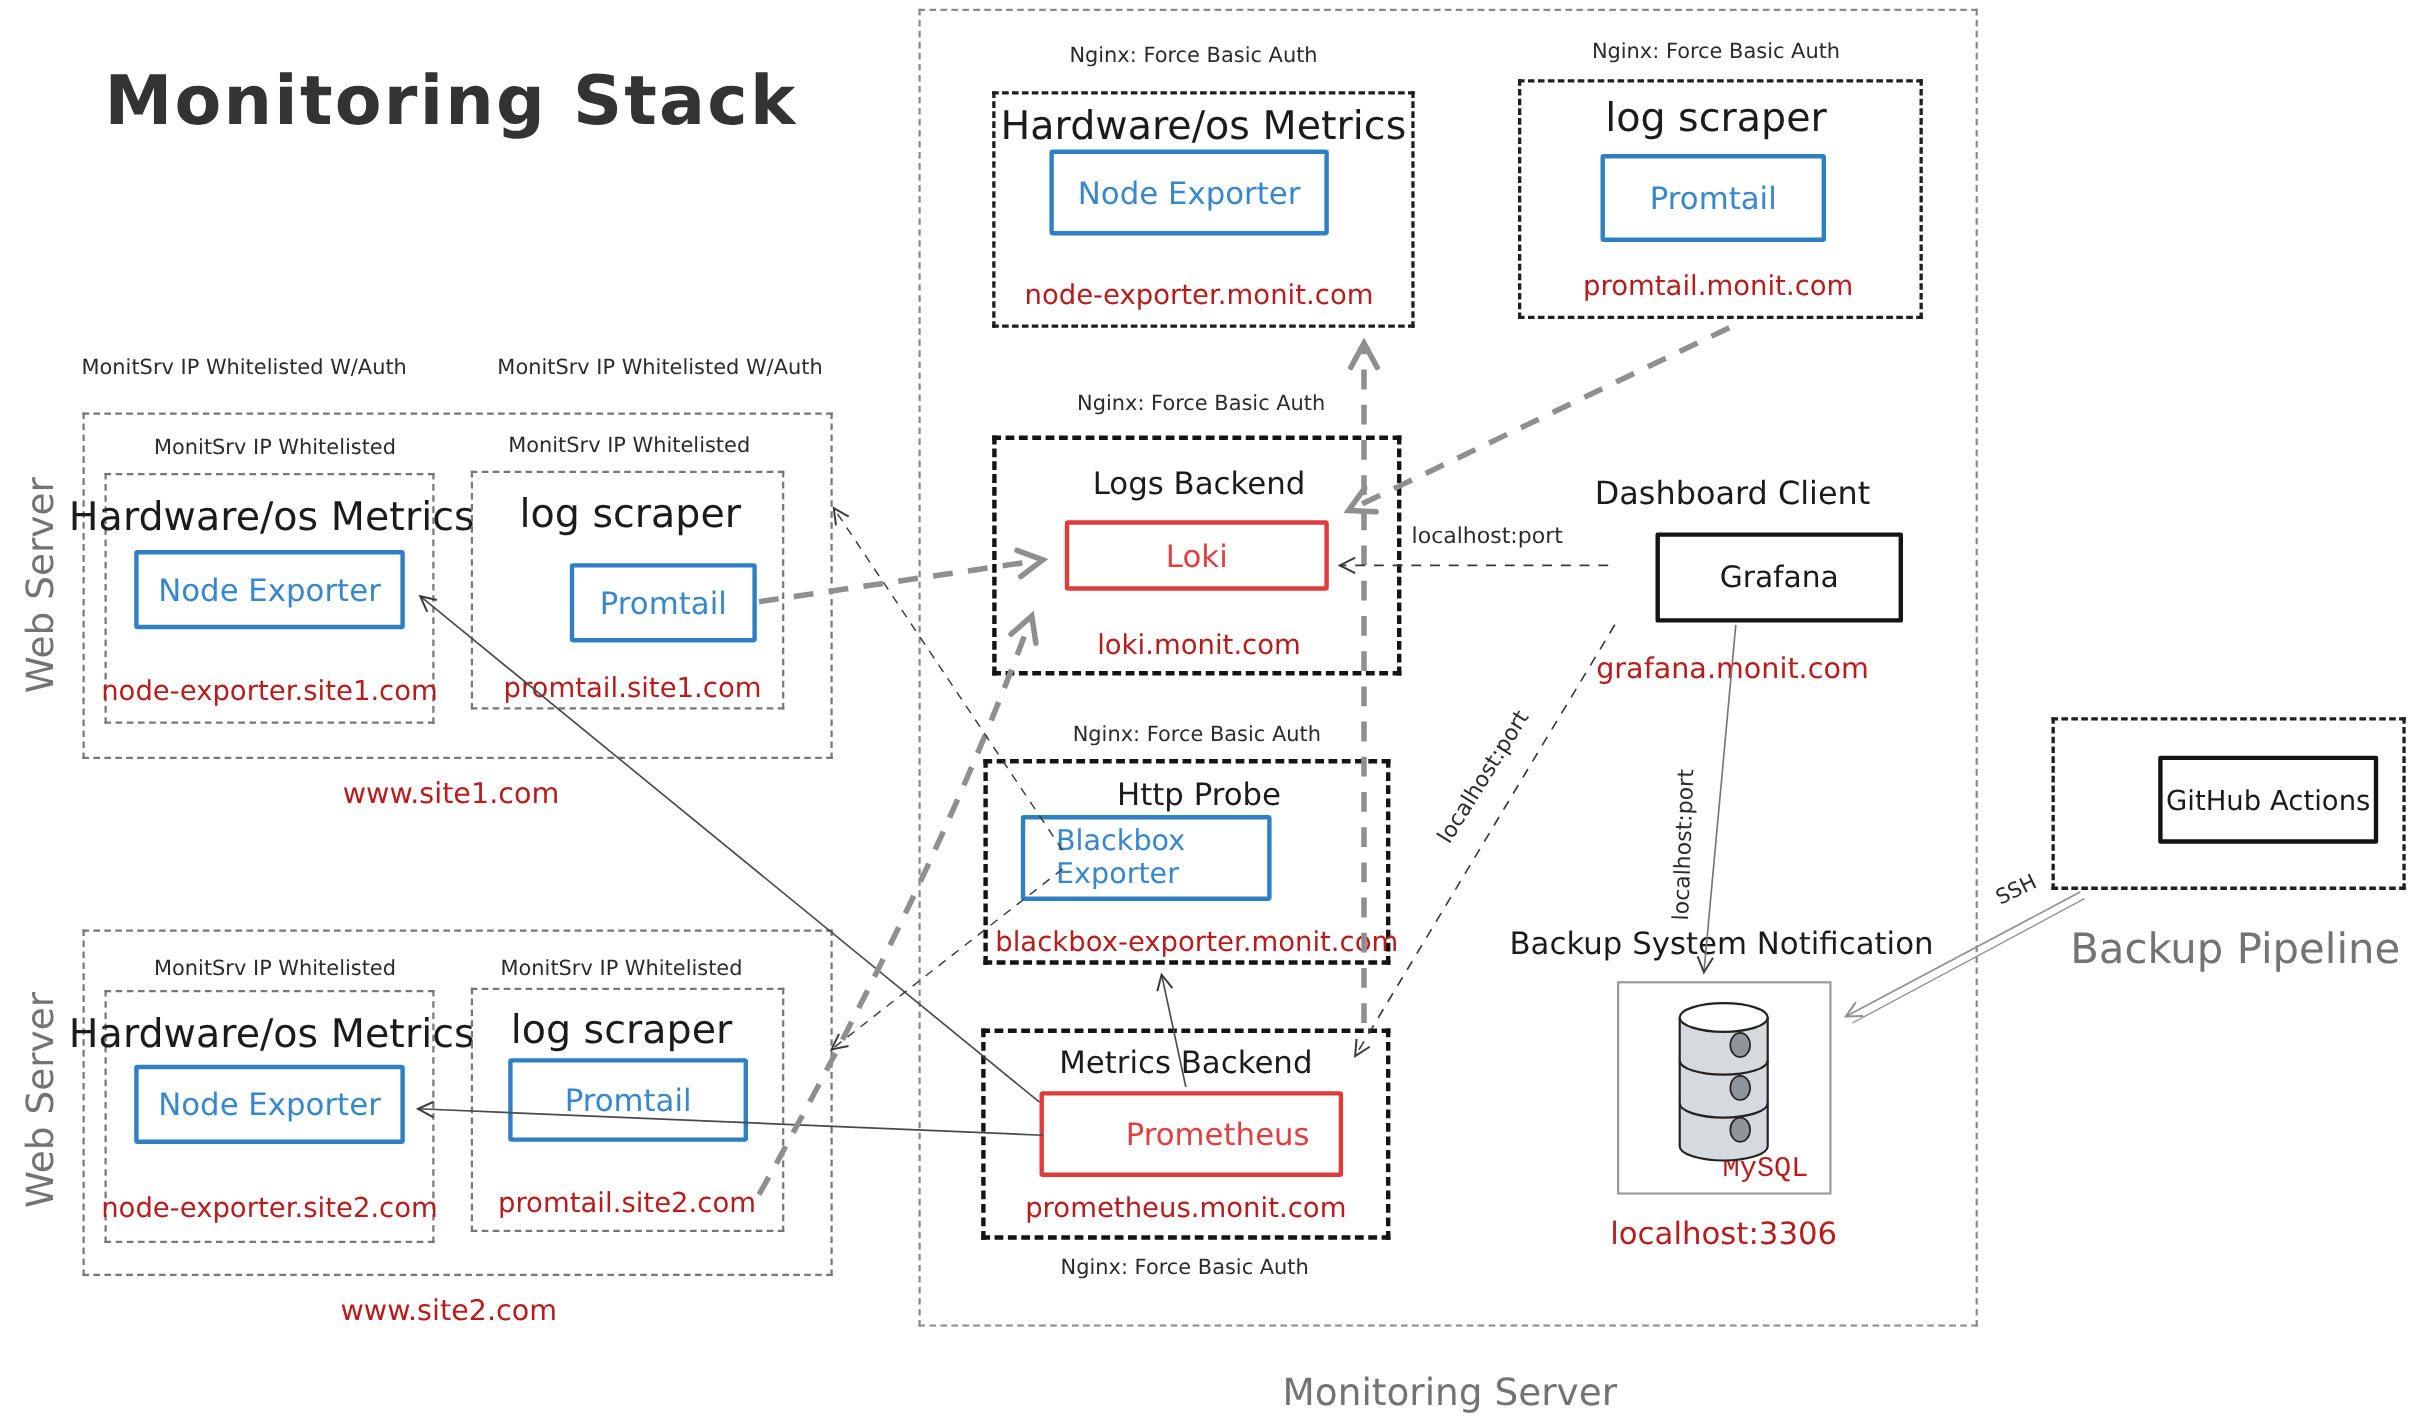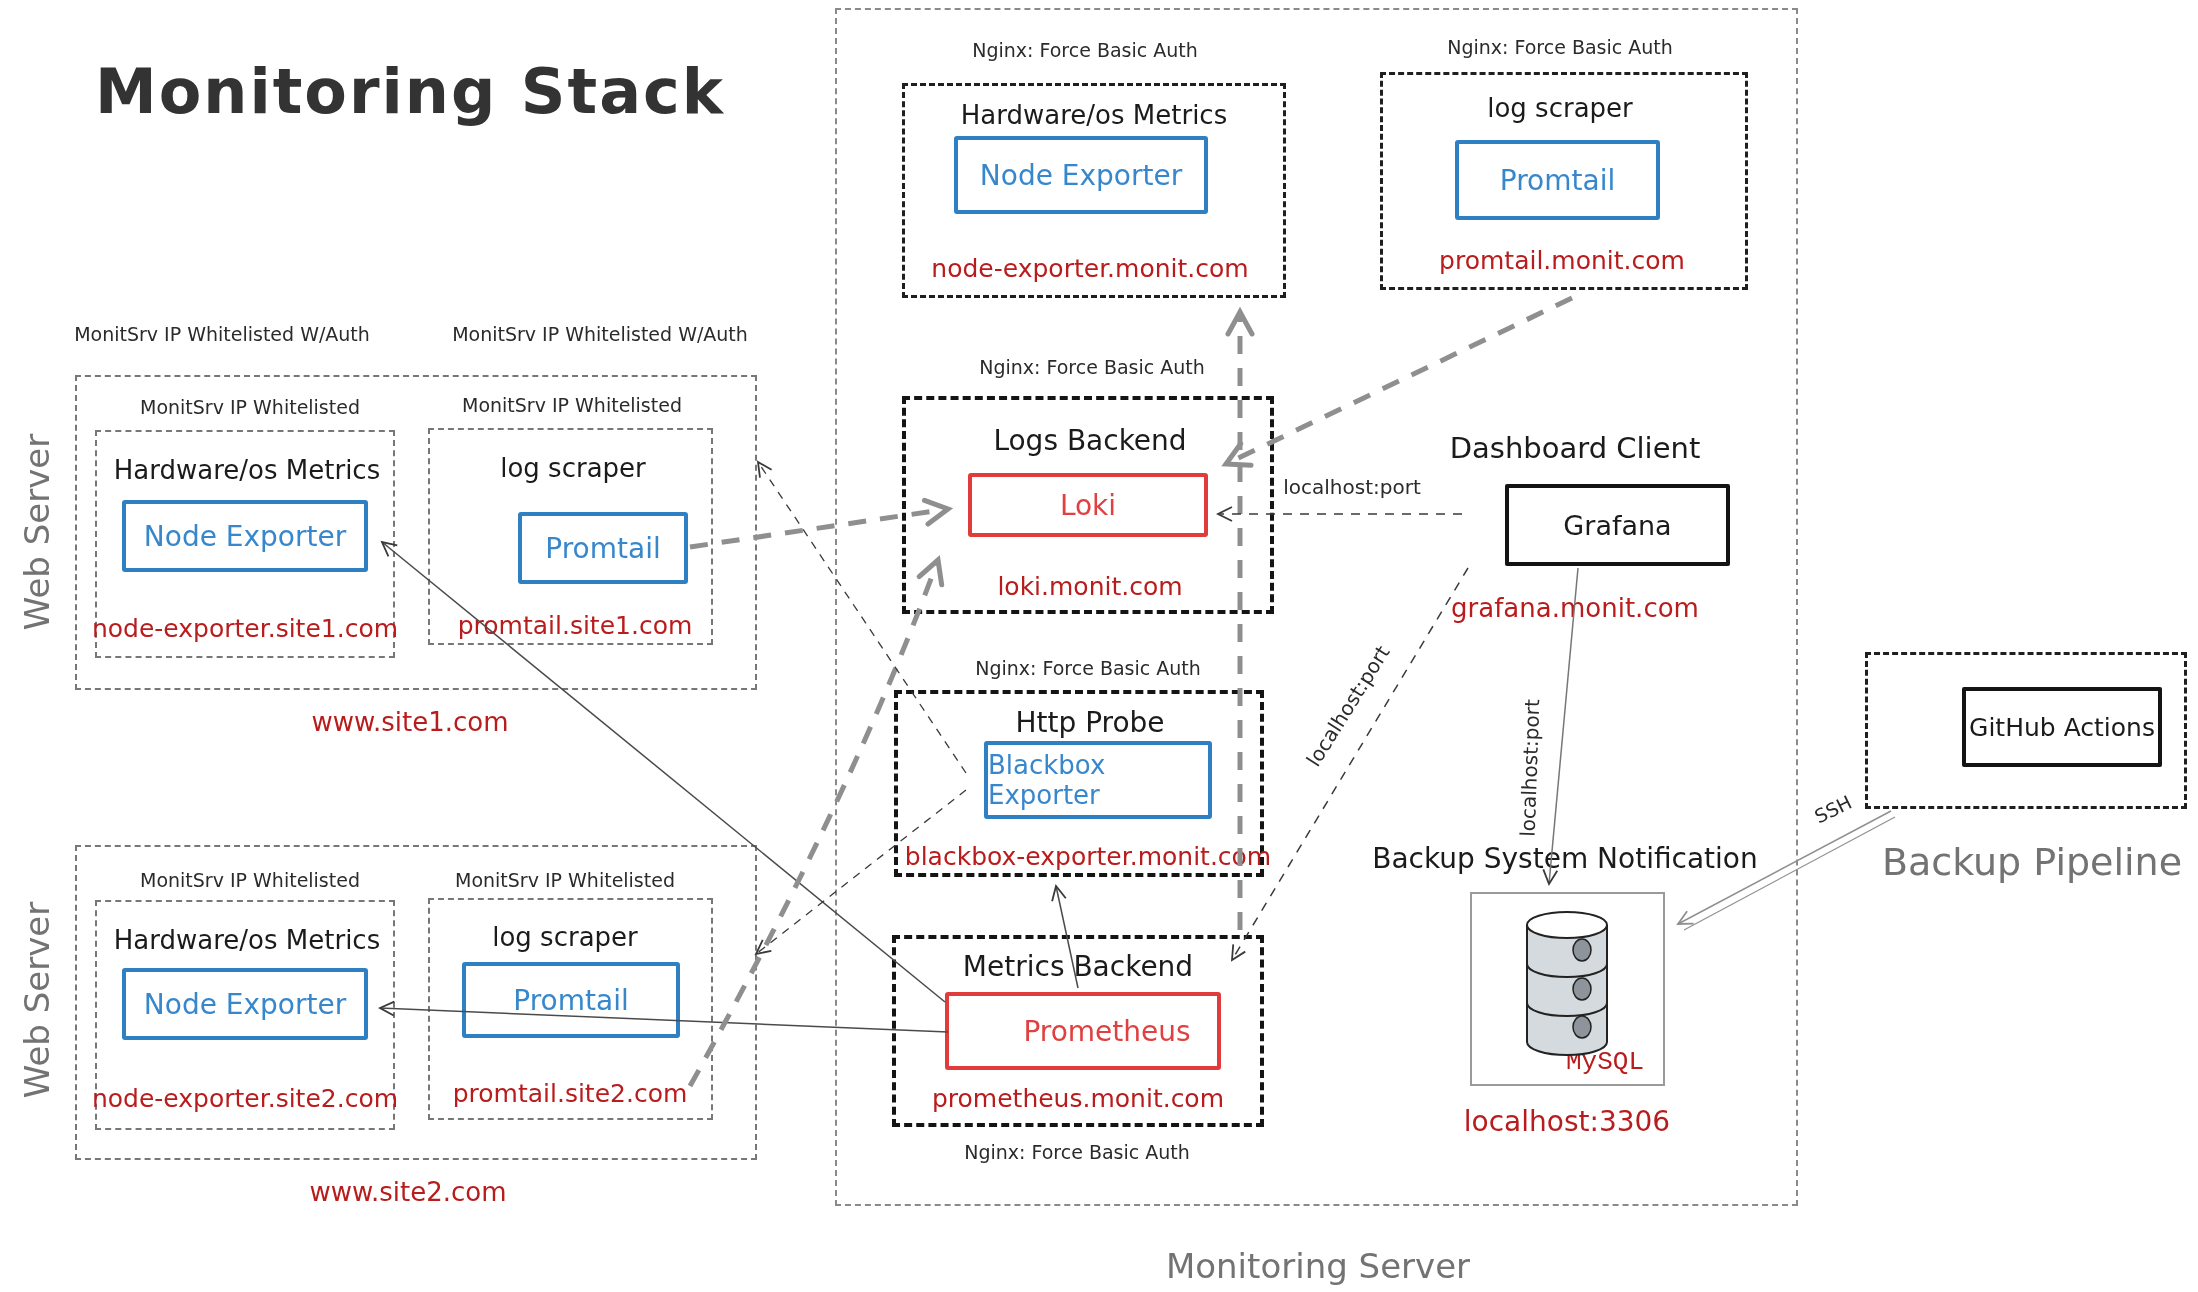--- a/index.html
+++ b/index.html
@@ -13,21 +13,21 @@
   .dash-bold{border:4px dashed #141414;}
   .solid-ink{border:4px solid #141414;border-radius:2px;}
   .blue-box{border:4px solid #2f7fc3;border-radius:3px;display:flex;align-items:center;justify-content:center;
             color:#3787cd;font-size:28px;font-weight:500;background:#fff;}
   .red-box{border:4px solid #e03c3c;border-radius:3px;display:flex;align-items:center;justify-content:center;
            color:#e04040;font-size:28px;font-weight:500;background:#fff;}
   .solid-ink{display:flex;align-items:center;justify-content:center;font-size:27px;color:#1b1b1b;background:#fff;margin-left:40px;}
   .thin-box{border:2px solid #9a9a9a;}
   .lbl{position:absolute;transform:translate(-50%,-50%);white-space:nowrap;text-align:center;}
   .sm{font-size:19px;color:#2b2b2b;}
-  .md{font-size:26px;color:#1b1b1b;}
+  .md{font-size:36px;color:#1b1b1b;}
   .dom{font-size:25px;color:#b91c1c;}
   .gray-lbl{font-size:34px;color:#737373;font-weight:500;}
   .title{position:absolute;left:95px;top:55px;font-size:62px;font-weight:800;color:#333;letter-spacing:2px;}
   .rot{transform:translate(-50%,-50%) rotate(-90deg);}
   svg.overlay{position:absolute;left:0;top:0;width:2198px;height:1292px;pointer-events:none;}
 </style>
 </head>
 <body>
 
 <div id="canvas">
@@ -102,21 +102,21 @@
   <div class="box dash-bold" style="left:902px;top:396px;width:372px;height:218px;"></div>
   <div class="lbl md" style="left:1090px;top:440px;font-size:28px;">Logs Backend</div>
   <div class="box red-box" style="left:968px;top:473px;width:240px;height:64px;justify-content:center;">
     <span>Loki</span>
   </div>
   <div class="lbl dom" style="left:1090px;top:586px;">loki.monit.com</div>
 
   <div class="lbl sm" style="left:1088px;top:668px;">Nginx: Force Basic Auth</div>
   <div class="box dash-bold" style="left:894px;top:690px;width:370px;height:187px;"></div>
   <div class="lbl md" style="left:1090px;top:722px;font-size:28px;">Http Probe</div>
-  <div class="box blue-box" style="left:984px;top:741px;width:228px;height:78px;font-size:26px;">
+  <div class="box blue-box" style="left:928px;top:741px;width:228px;height:78px;font-size:26px;padding-left:28px;">
     <span>Blackbox Exporter</span>
   </div>
   <div class="lbl dom" style="left:1088px;top:856px;">blackbox-exporter.monit.com</div>
 
   <div class="box dash-bold" style="left:892px;top:935px;width:372px;height:192px;"></div>
   <div class="lbl md" style="left:1078px;top:966px;font-size:28px;">Metrics Backend</div>
   <div class="box red-box" style="left:945px;top:992px;width:276px;height:78px;padding-left:48px;">
     <span>Prometheus</span>
   </div>
   <div class="lbl dom" style="left:1078px;top:1098px;">prometheus.monit.com</div>

